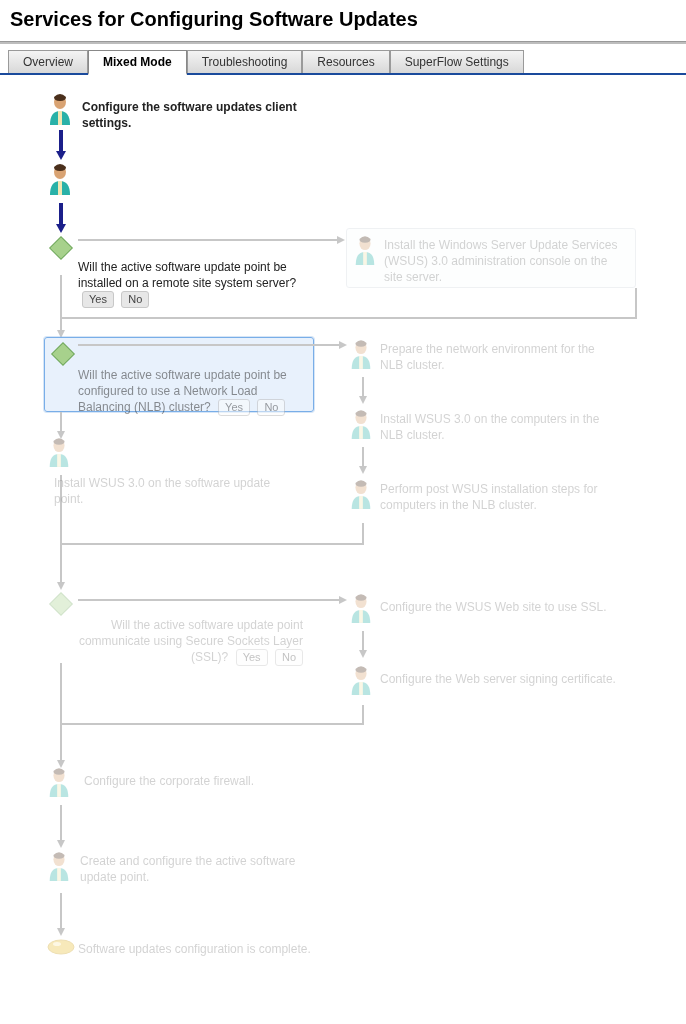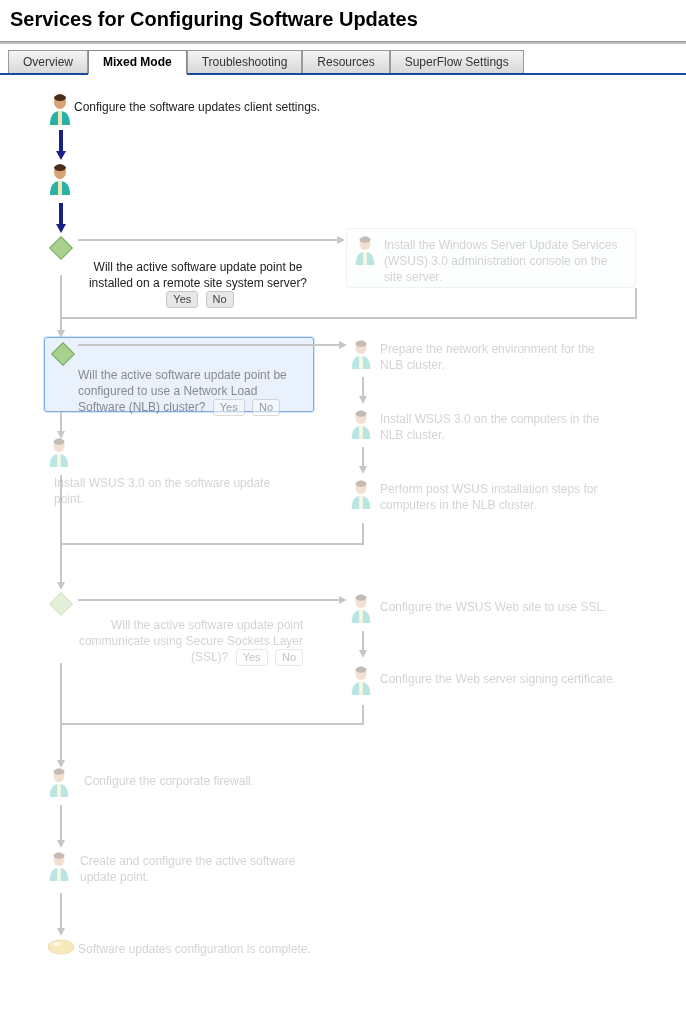--- a/index.html
+++ b/index.html
@@ -205,21 +205,21 @@
 
   <div class="node" style="left:46px; top:18px;">
     <span class="person-icon">
       <svg width="28" height="34" viewBox="0 0 28 34">
           <ellipse cx="14" cy="9" rx="6" ry="7" fill="#d9a373"></ellipse>
           <path d="M8 4 Q14 -2 20 4 Q20 8 14 8 Q8 8 8 4" fill="#4a2f1c"></path>
           <path d="M4 32 Q4 18 14 18 Q24 18 24 32 Z" fill="#29b1a8"></path>
           <rect x="12" y="18" width="4" height="14" fill="#f2e7b3"></rect>
         </svg>
     </span>
-    <div class="label" style="padding-top:6px;">Configure the software updates client settings.</div>
+    <div class="label" style="margin-left:8px; padding-top:6px;font-weight:bold;">Configure the software updates client settings.</div>
   </div>
 
   <div class="node" style="left:46px; top:88px;">
     <span class="person-icon">
       <svg width="28" height="34" viewBox="0 0 28 34">
           <ellipse cx="14" cy="9" rx="6" ry="7" fill="#d9a373"></ellipse>
           <path d="M8 4 Q14 -2 20 4 Q20 8 14 8 Q8 8 8 4" fill="#4a2f1c"></path>
           <path d="M4 32 Q4 18 14 18 Q24 18 24 32 Z" fill="#29b1a8"></path>
           <rect x="12" y="18" width="4" height="14" fill="#f2e7b3"></rect>
         </svg>
@@ -227,21 +227,21 @@
   </div>
 
   <div class="node" style="left:46px; top:158px;">
     <span class="diamond-icon">
       <svg width="30" height="30" viewBox="0 0 30 30">
           <rect x="7" y="7" width="16" height="16" fill="#a7d18c" stroke="#6fa85a" stroke-width="1" transform="rotate(45 15 15)"></rect>
         </svg>
     </span>
   </div>
   <div class="node" style="left:78px; top:182px;">
-    <div class="label" style="max-width:240px;text-align:center;">
+    <div class="label" style="max-width:240px;">
       <span>Will the active software update point be installed on a remote site system server?</span>
       <span class="yn">Yes</span>
       <span class="yn">No</span>
     </div>
   </div>
 
   <div class="node faded" style="left:352px; top:160px;">
     <span class="person-icon">
       <svg width="26" height="32" viewBox="0 0 28 34">
           <ellipse cx="14" cy="9" rx="6" ry="7" fill="#d9a373"></ellipse>
@@ -255,21 +255,21 @@
 
   <div class="node" style="left:48px; top:264px;">
     <span class="diamond-icon">
       <svg width="30" height="30" viewBox="0 0 30 30">
           <rect x="7" y="7" width="16" height="16" fill="#a7d18c" stroke="#6fa85a" stroke-width="1" transform="rotate(45 15 15)"></rect>
         </svg>
     </span>
   </div>
   <div class="node semi-faded" style="left:78px; top:290px;">
     <div class="label" style="max-width:225px;">
-      <span>Will the active software update point be configured to use a Network Load Software (NLB) cluster?</span>
+      <span>Will the active software update point be configured to use a Network Load Balancing (NLB) cluster?</span>
       <span class="yn alt">Yes</span>
       <span class="yn alt">No</span>
     </div>
   </div>
 
   <div class="node faded" style="left:348px; top:264px;">
     <span class="person-icon">
       <svg width="26" height="32" viewBox="0 0 28 34">
           <ellipse cx="14" cy="9" rx="6" ry="7" fill="#d9a373"></ellipse>
           <path d="M8 4 Q14 -2 20 4 Q20 8 14 8 Q8 8 8 4" fill="#4a2f1c"></path>

